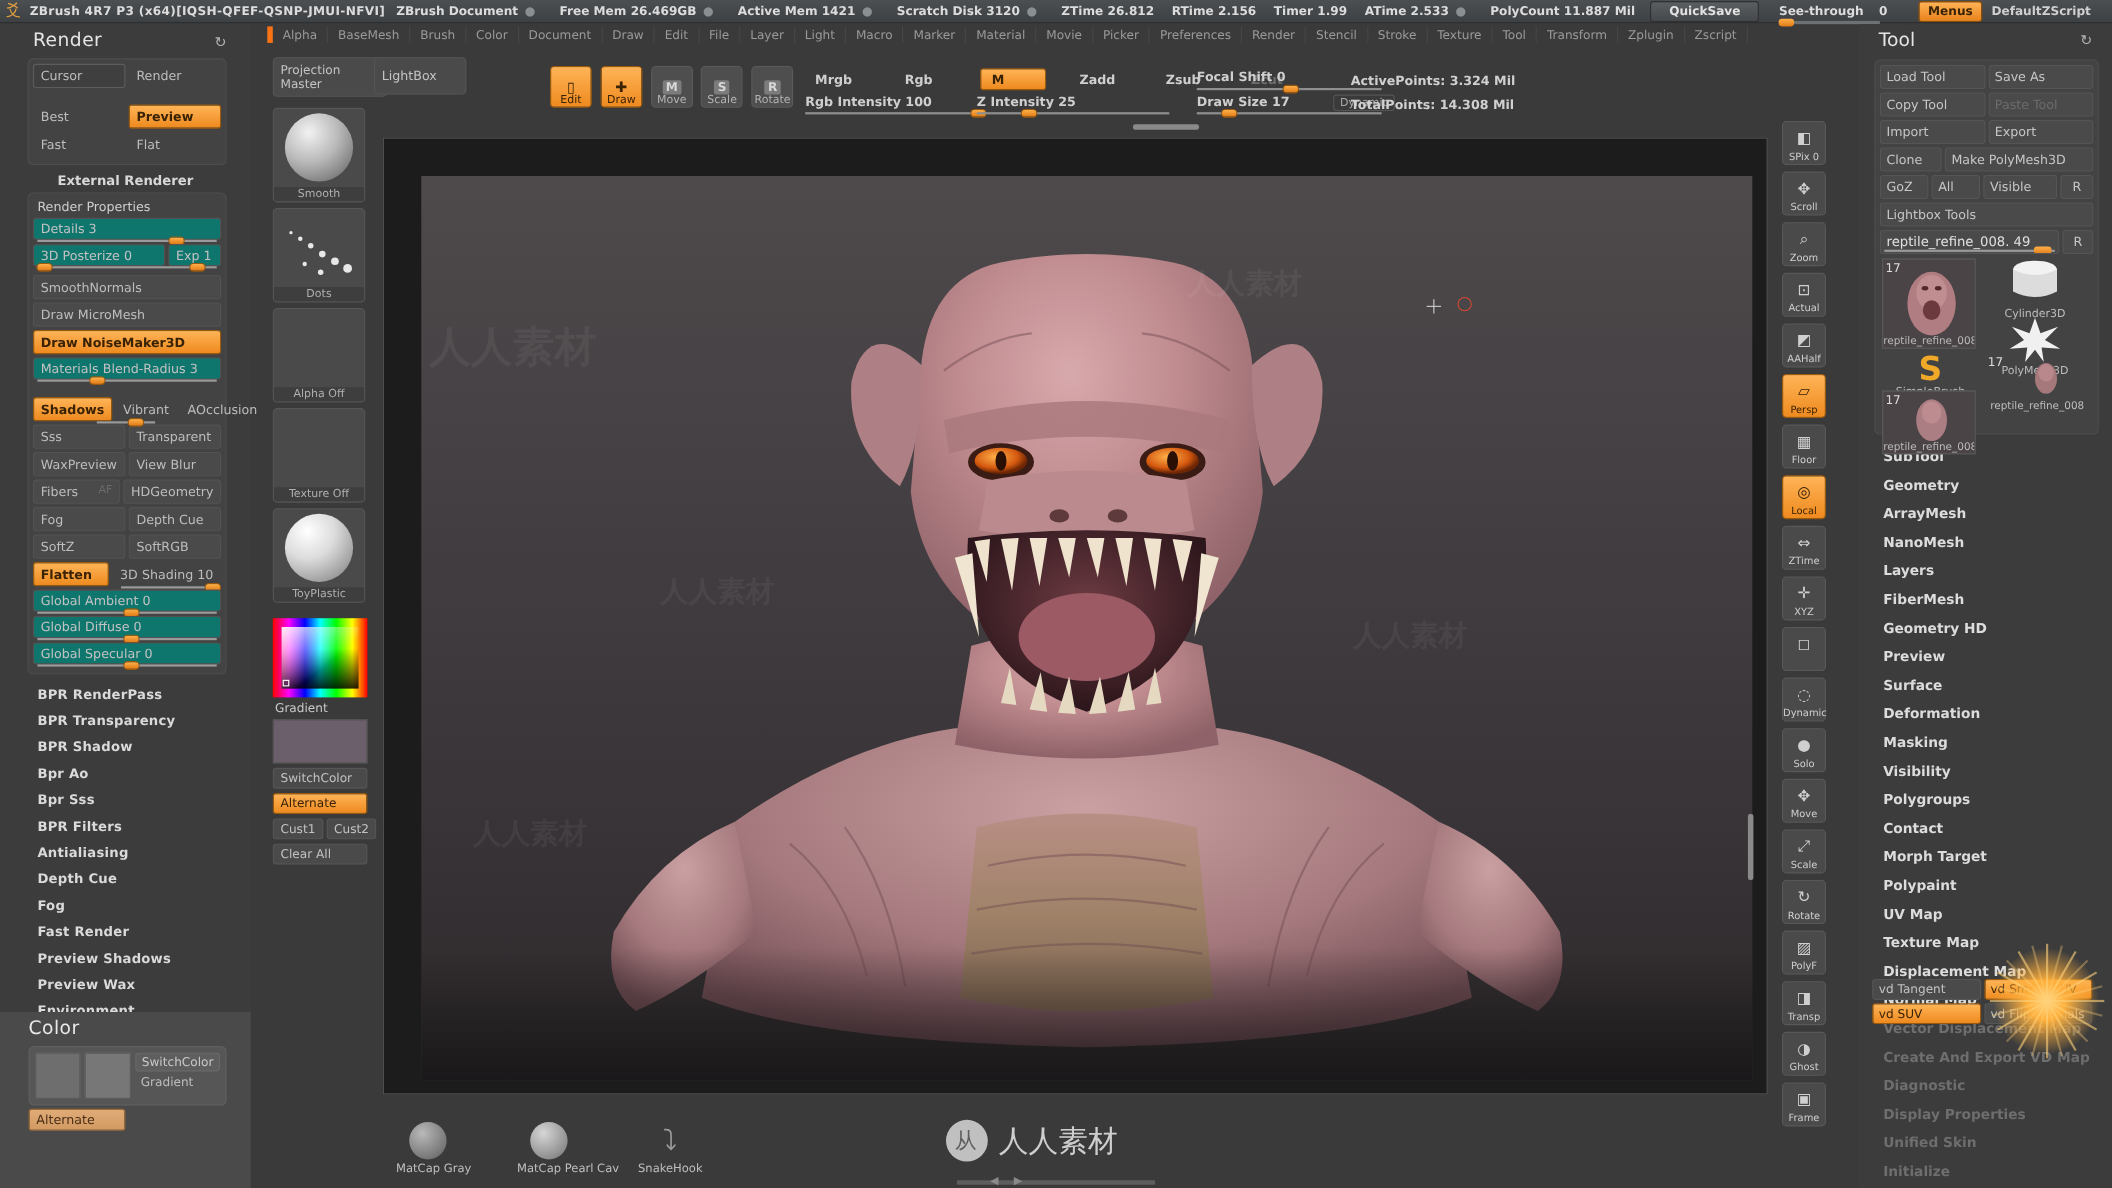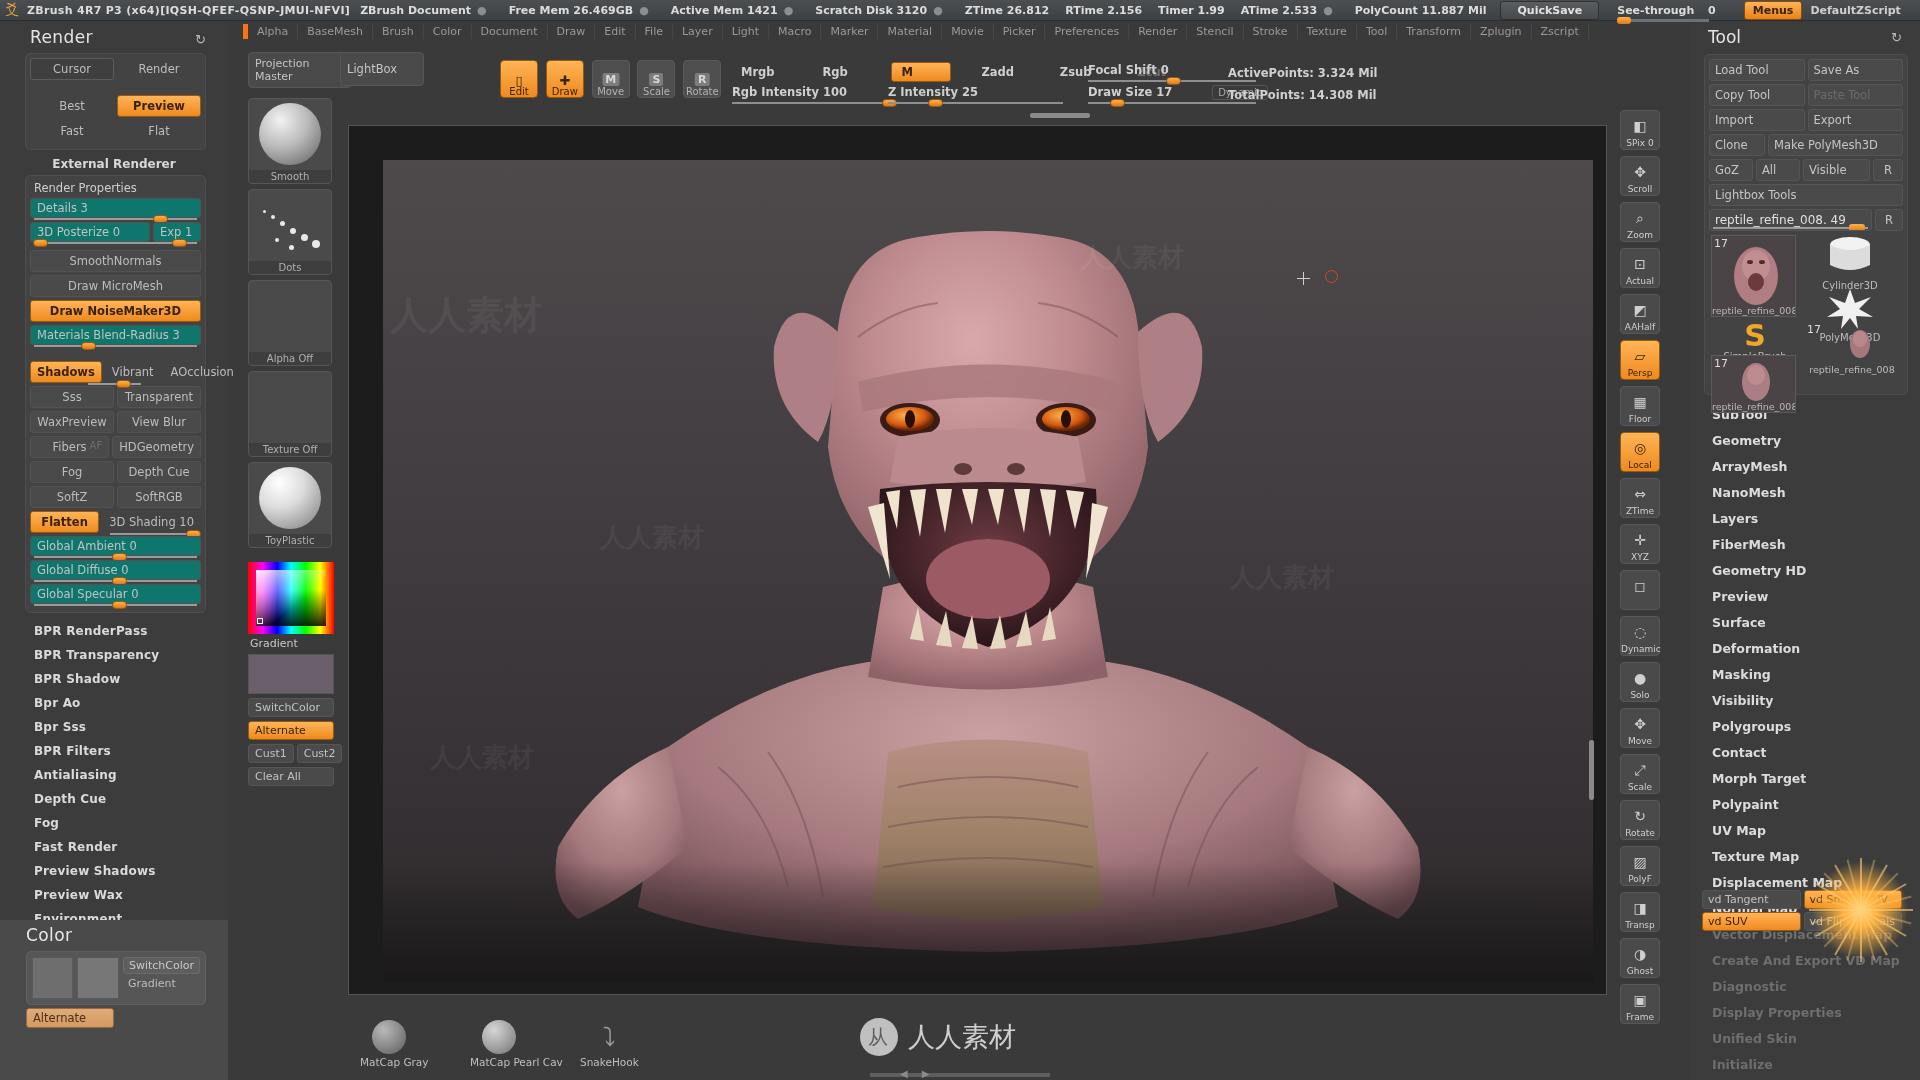--- a/index.html
+++ b/index.html
@@ -64,21 +64,21 @@
     letter-spacing:.4px;
   }
   .panel-refresh { position:absolute; right:22px; top:10px; font-size:13px; color:#b5b5b5; }
   .grp {
     margin:2px 22px 0 25px; background:#434343; border:1px solid #4e4e4e;
     border-radius:5px; padding:4px;
   }
   .row2 { display:flex; gap:3px; margin-bottom:3px; }
   .btn {
     flex:1; background:#4a4a4a; border:1px solid #525252; border-radius:3px;
-    padding:3px 6px; color:#bdbdbd; font-size:11.5px; white-space:nowrap;text-align:center;
+    padding:3px 6px; color:#bdbdbd; font-size:11.5px; white-space:nowrap;
   }
   .btn.flat { background:transparent; border-color:transparent; }
   .btn.on {
     background:linear-gradient(#ffb457,#ee8a1f); color:#3a2205;
     border-color:#9a5a0d; font-weight:bold;
   }
   .btn.sel { background:#3f3f3f; border:1px solid #5c5c5c; }
   .sublabel { text-align:center; font-size:12px; color:#d8d8d8; font-weight:bold; margin:7px 0 4px; }
   .grp-head { font-size:11.5px; color:#cfcfcf; padding:1px 4px 3px; }
 

